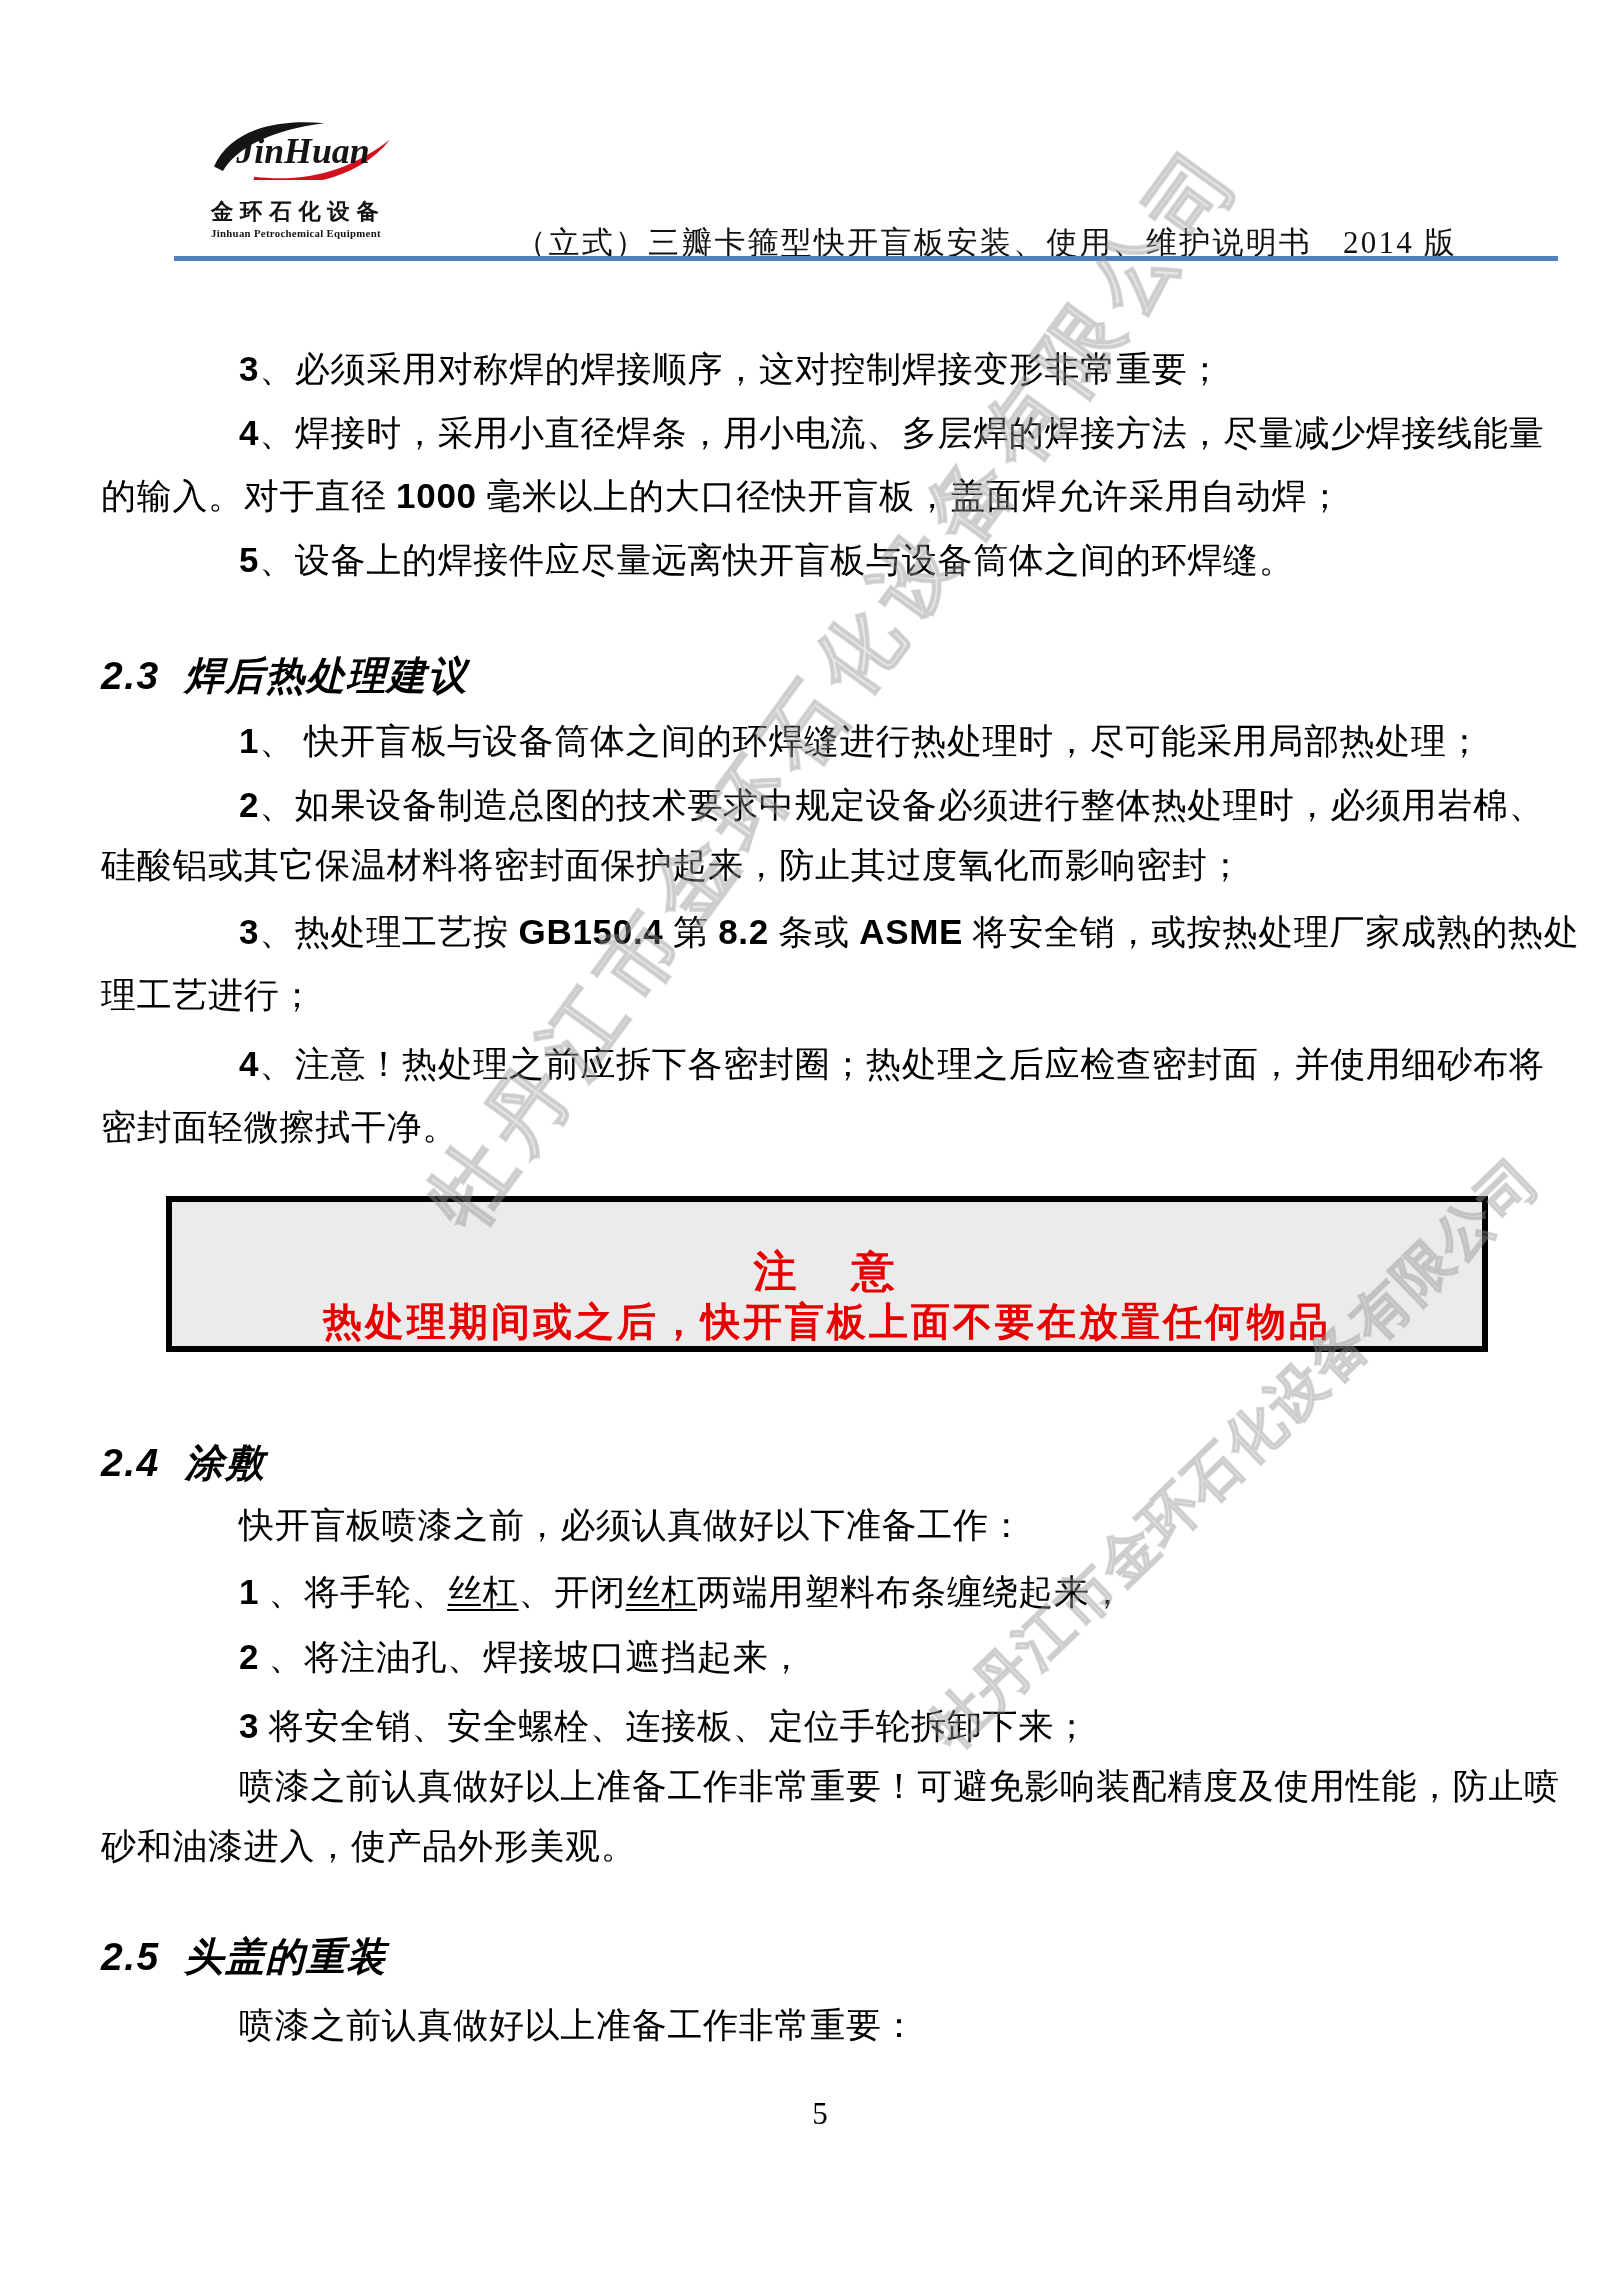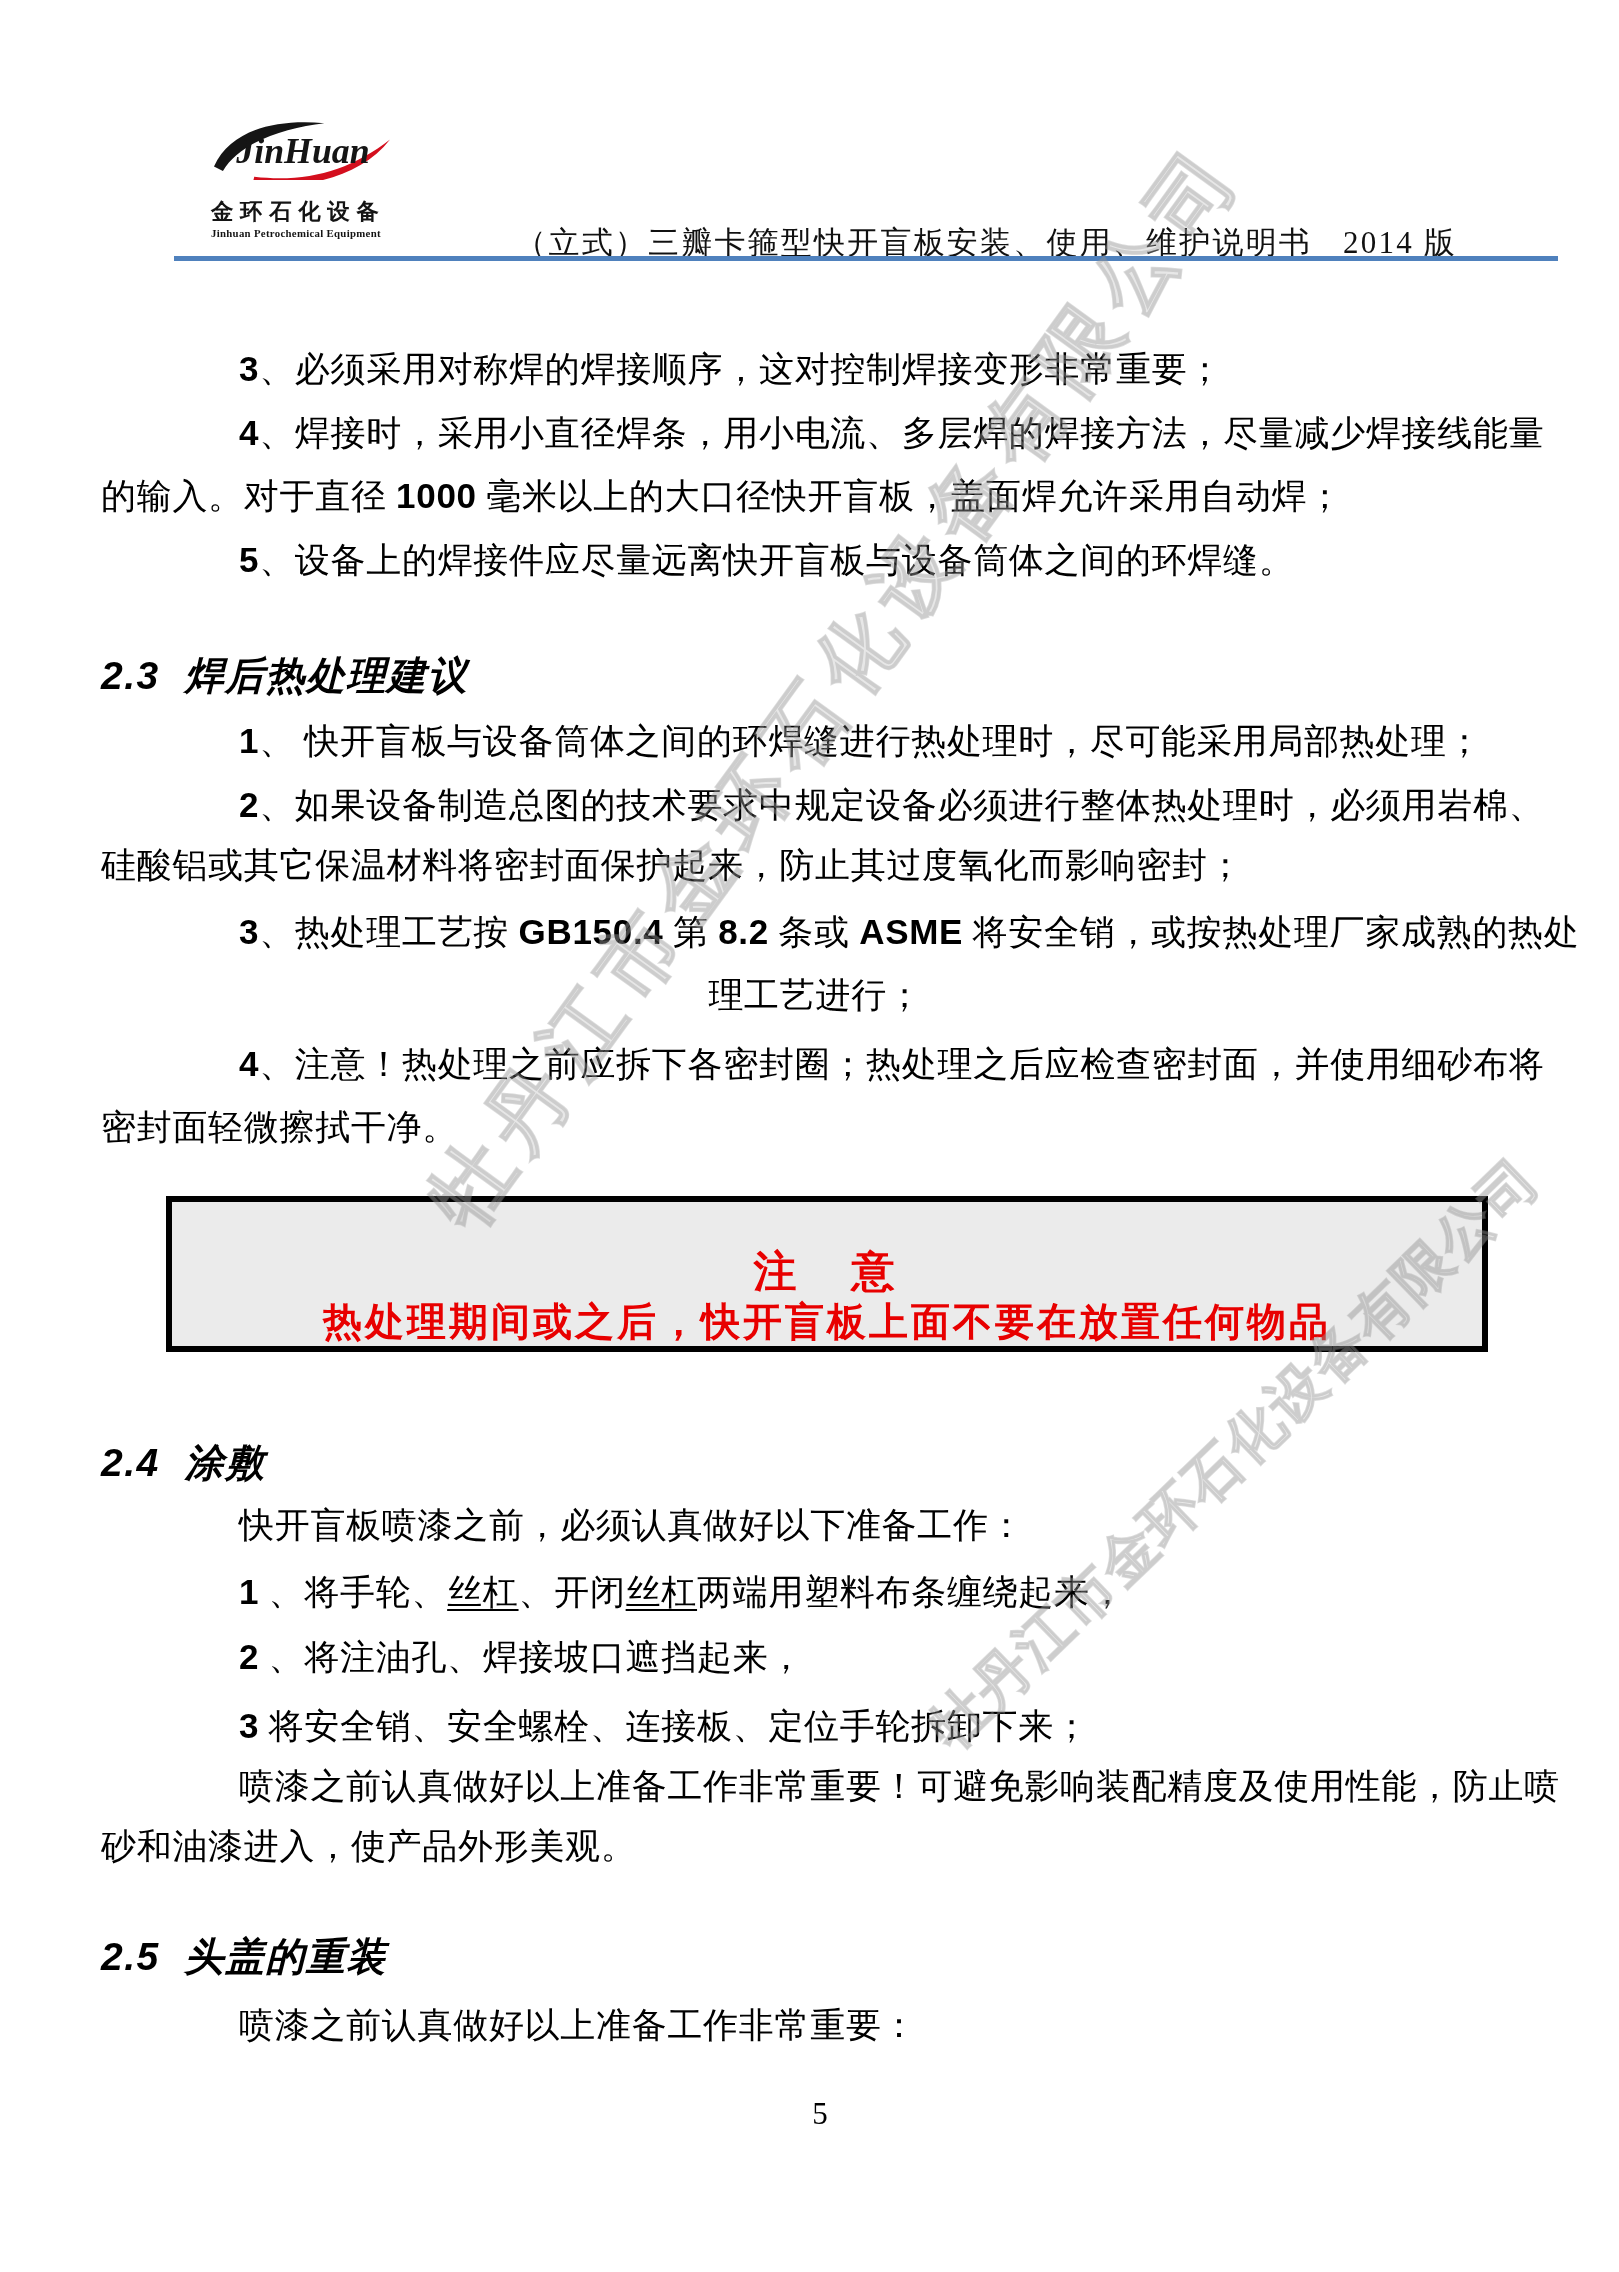--- a/index.html
+++ b/index.html
@@ -69,21 +69,21 @@
   <div>
       <div class="line body indent" style="top: 336px;"><span class="b ">3</span><span class="">、必须采用对称焊的焊接顺序，这对控制焊接变形非常重要；</span></div>
       <div class="line body indent" style="top: 400px;"><span class="b ">4</span><span class="">、焊接时，采用小直径焊条，用小电流、多层焊的焊接方法，尽量减少焊接线能量</span></div>
       <div class="line body" style="top: 463px;"><span class="">的输入。对于直径 </span><span class="b ">1000</span><span class=""> 毫米以上的大口径快开盲板，盖面焊允许采用自动焊；</span></div>
       <div class="line body indent" style="top: 527px;"><span class="b ">5</span><span class="">、设备上的焊接件应尽量远离快开盲板与设备筒体之间的环焊缝。</span></div>
       <div class="line heading" style="top: 643px;"><span class="">2.3  焊后热处理建议</span></div>
       <div class="line body indent" style="top: 708px;"><span class="b ">1</span><span class="">、 快开盲板与设备筒体之间的环焊缝进行热处理时，尽可能采用局部热处理；</span></div>
       <div class="line body indent" style="top: 772px;"><span class="b ">2</span><span class="">、如果设备制造总图的技术要求中规定设备必须进行整体热处理时，必须用岩棉、</span></div>
       <div class="line body" style="top: 833px;"><span class="">硅酸铝或其它保温材料将密封面保护起来，防止其过度氧化而影响密封；</span></div>
       <div class="line body indent" style="top: 899px;"><span class="b ">3</span><span class="">、热处理工艺按 </span><span class="b ">GB150.4</span><span class=""> 第 </span><span class="b ">8.2</span><span class=""> 条或 </span><span class="b ">ASME</span><span class=""> 将安全销，或按热处理厂家成熟的热处</span></div>
-      <div class="line body" style="top: 963px; text-align: center;"><span class="">理工艺进行；</span></div>
+      <div class="line body" style="top: 963px;"><span class="">理工艺进行；</span></div>
       <div class="line body indent" style="top: 1031px;"><span class="b ">4</span><span class="">、注意！热处理之前应拆下各密封圈；热处理之后应检查密封面，并使用细砂布将</span></div>
       <div class="line body" style="top: 1095px;"><span class="">密封面轻微擦拭干净。</span></div>
       <div class="line heading" style="top: 1430px;"><span class="">2.4  涂敷</span></div>
       <div class="line body indent" style="top: 1493px;"><span class="">快开盲板喷漆之前，必须认真做好以下准备工作：</span></div>
       <div class="line body indent" style="top: 1559px;"><span class="b ">1</span><span class=""> 、将手轮、</span><span class="u">丝杠</span><span class="">、开闭</span><span class="u">丝杠</span><span class="">两端用塑料布条缠绕起来，</span></div>
       <div class="line body indent" style="top: 1624px;"><span class="b ">2</span><span class=""> 、将注油孔、焊接坡口遮挡起来，</span></div>
       <div class="line body indent" style="top: 1693px;"><span class="b ">3</span><span class=""> 将安全销、安全螺栓、连接板、定位手轮拆卸下来；</span></div>
       <div class="line body indent" style="top: 1754px;"><span class="">喷漆之前认真做好以上准备工作非常重要！可避免影响装配精度及使用性能，防止喷</span></div>
       <div class="line body" style="top: 1814px;"><span class="">砂和油漆进入，使产品外形美观。</span></div>
       <div class="line heading" style="top: 1924px;"><span class="">2.5  头盖的重装</span></div>

